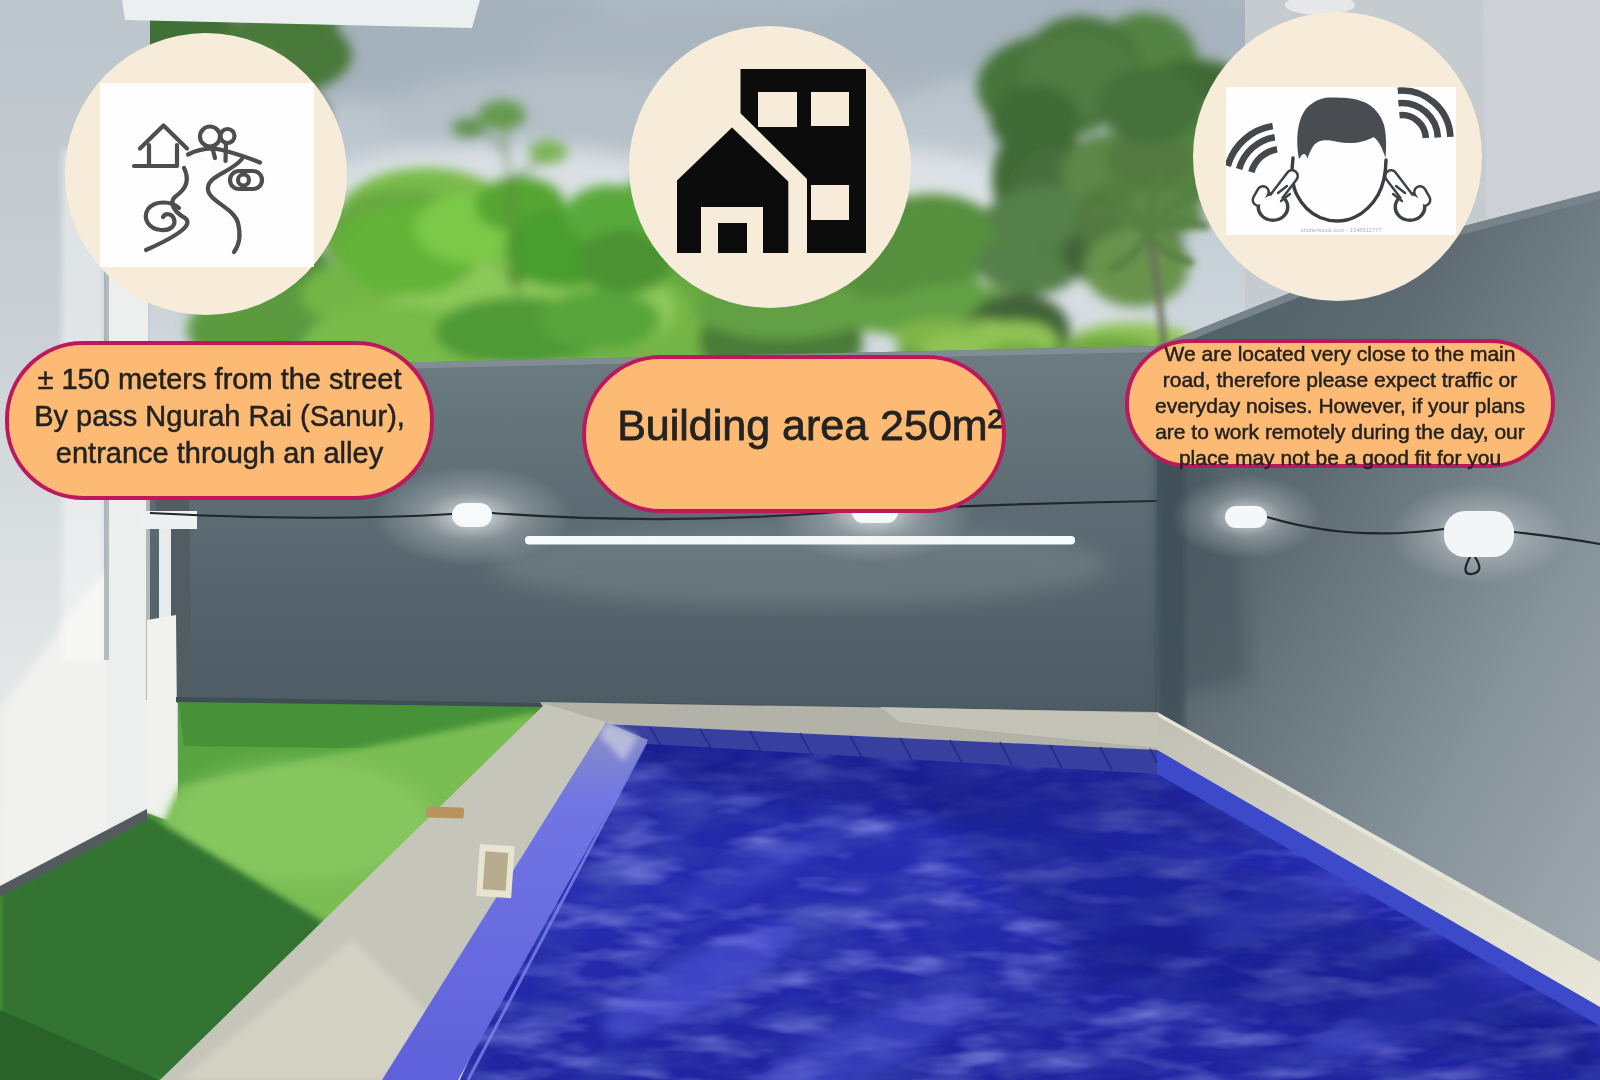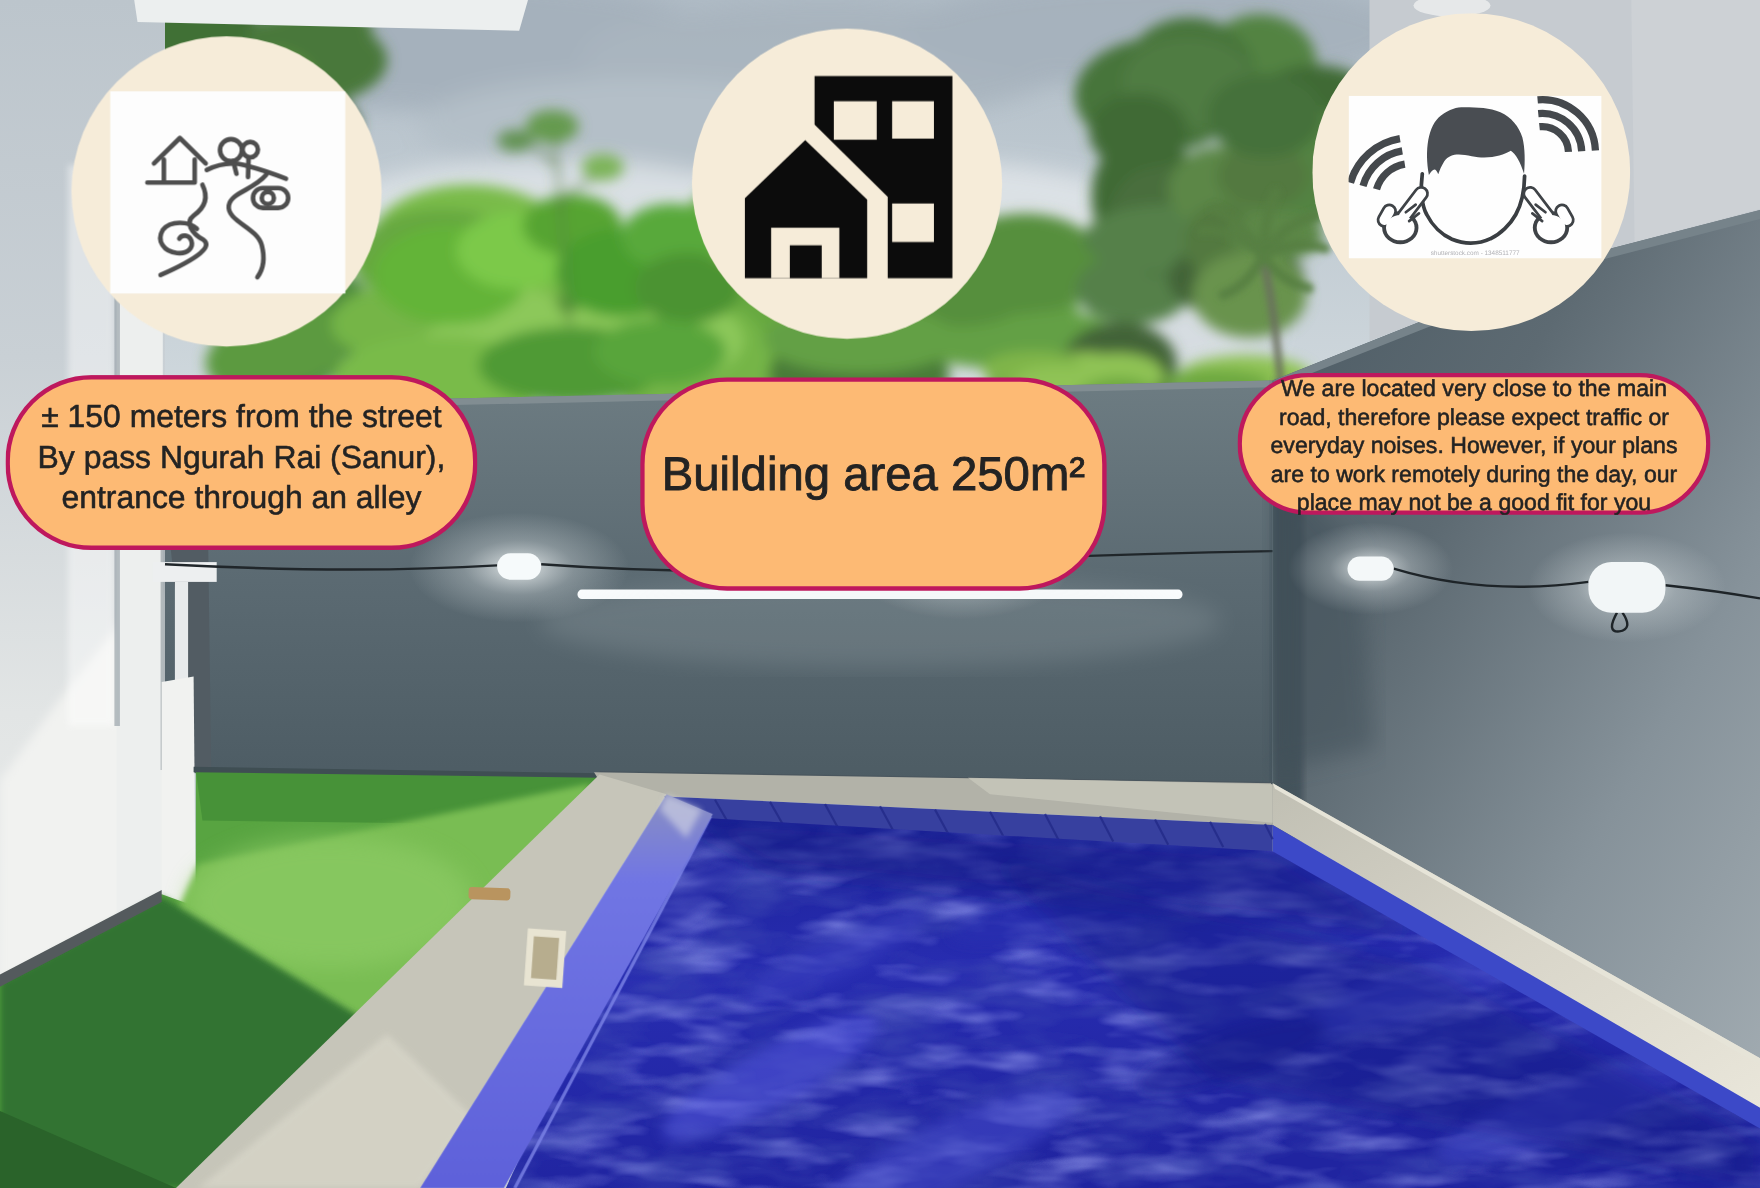--- a/index.html
+++ b/index.html
@@ -1,20 +1,20 @@
 <!DOCTYPE html>
 <html><head>
 <meta charset="utf-8">
 <style>
 html,body{margin:0;padding:0;width:1600px;height:1080px;overflow:hidden;background:#c8d2d8;font-family:"Liberation Sans",sans-serif;}
 #stage{position:relative;width:1600px;height:1080px;}
 #photo{position:absolute;left:0;top:0;filter:blur(0.7px);}
 .bubble{position:absolute;background:#fdba74;border:4px solid #be185d;box-sizing:border-box;color:#232323;display:flex;align-items:center;justify-content:center;text-align:center;-webkit-text-stroke:0.5px #232323;}
 #b1{left:5px;top:341px;width:429px;height:159px;border-radius:78px;font-size:29px;line-height:37px;}#b1 div{padding-bottom:8px;}
-#b2{left:582px;top:343px;width:424px;height:194px;border-radius:79px;font-size:43px;-webkit-text-stroke:0.8px #232323;}#b2 div{padding-bottom:18px;}
+#b2{left:582px;top:355px;width:424px;height:158px;border-radius:79px;font-size:43px;justify-content:flex-end;-webkit-text-stroke:0.8px #232323;}#b2 div{padding-bottom:18px;}
 #b3{left:1125px;top:339px;width:430px;height:129px;border-radius:81px;font-size:21px;line-height:26px;}#b3 div{padding-top:5px;}
 .circ{position:absolute;border-radius:50%;background:#f6ecd9;}
 #c1{left:65px;top:33px;width:282px;height:282px;}
 #c2{left:629px;top:26px;width:282px;height:282px;}
 #c3{left:1193px;top:12px;width:289px;height:289px;}
 .cicon{position:absolute;}
 </style>
 </head>
 <body>
 <div id="stage">

